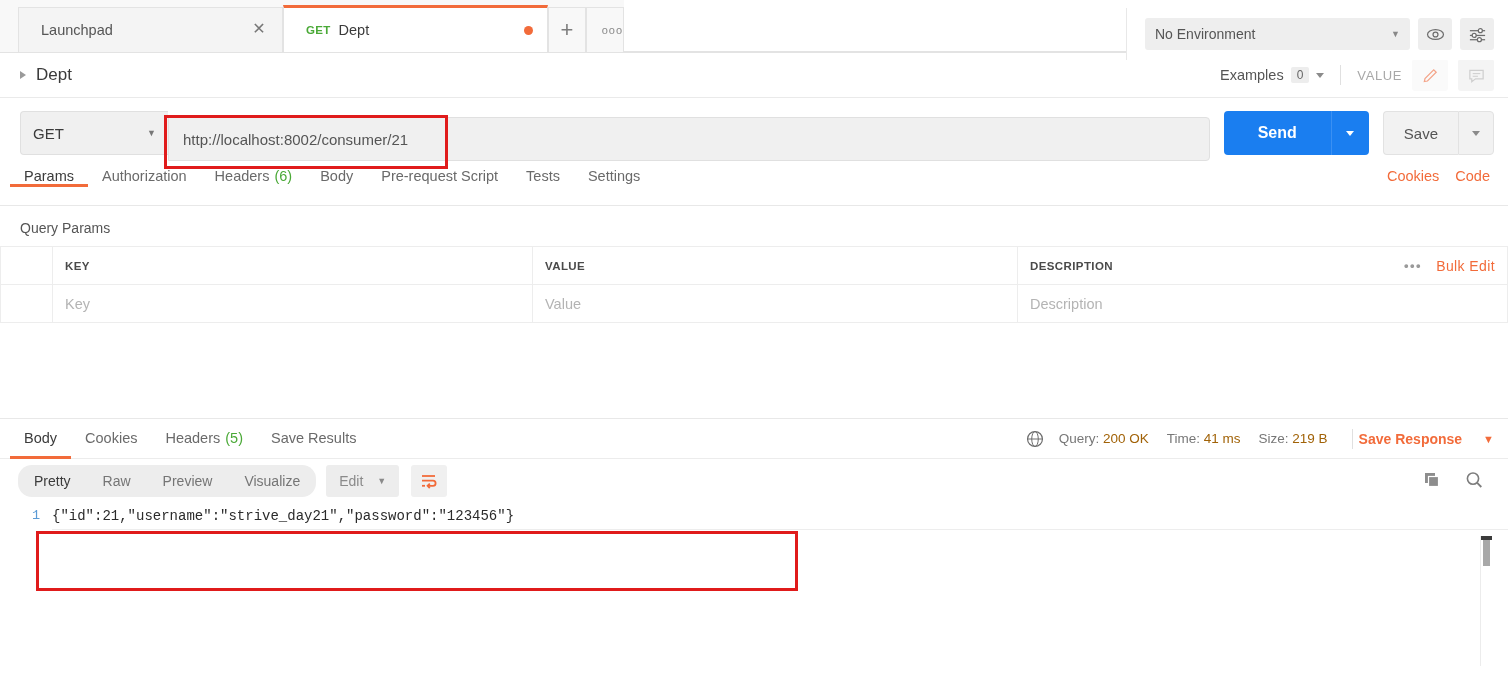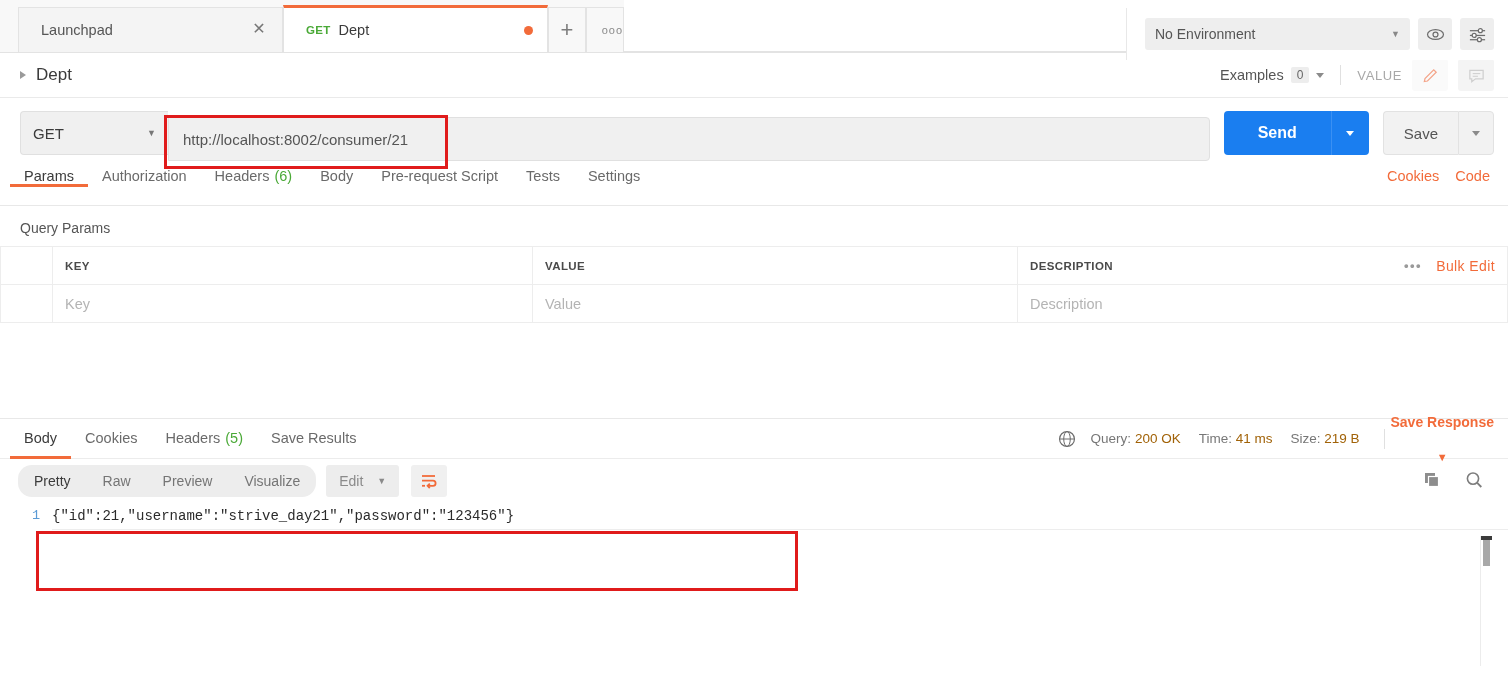--- a/index.html
+++ b/index.html
@@ -183,21 +183,21 @@
   .resp-sep { height: 1px; background: #e8e8e8; }
   .resptabs {
     height: 40px; display: flex; align-items: stretch;
     padding: 0 14px 0 10px; background: #fff; border-bottom: 1px solid #ececec;
   }
   .resptabs-right { margin-left: auto; display: flex; align-items: center; gap: 0; font-size: 13.5px; }
   .meta { color: #777; margin-right: 18px; }
   .meta b { font-weight: normal; }
   .meta .val { color: #a16207; }
   .globe { margin-right: 14px; display: flex; align-items: center; }
-  .save-resp { color: #f26b3a; font-weight: bold; font-size: 14px; display: flex; align-items: center; gap: 21px; cursor: pointer; flex-direction: column; }
+  .save-resp { color: #f26b3a; font-weight: bold; font-size: 14px; display: flex; align-items: center; gap: 21px; cursor: pointer; }
 
   .body-toolbar { height: 44px; display: flex; align-items: center; padding: 0 14px 0 18px; background: #fff; }
   .seg { display: flex; align-items: flex-start; background: #ededed; border-radius: 14px; height: 32px; }
   .seg-item { padding: 0 16px; font-size: 14px; color: #757575; line-height: 32px; cursor: pointer; }
   .seg-item.active { color: #3b3b3b; }
   .fmt-select {
     margin-left: 10px; height: 32px; background: #ededed; border-radius: 3px;
     display: flex; align-items: center; gap: 14px; padding: 0 13px;
     font-size: 14px; color: #8a8a8a; cursor: pointer;
   }

